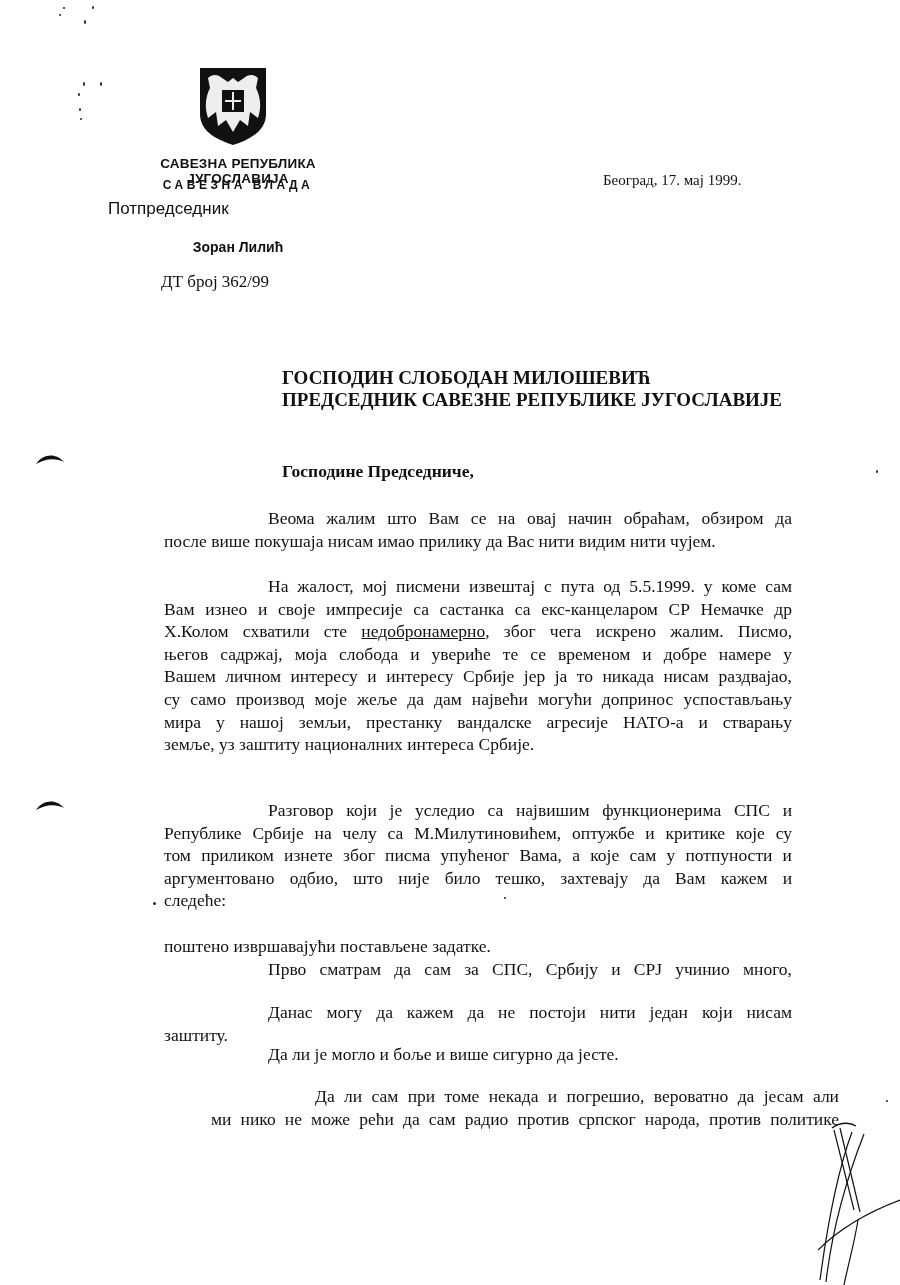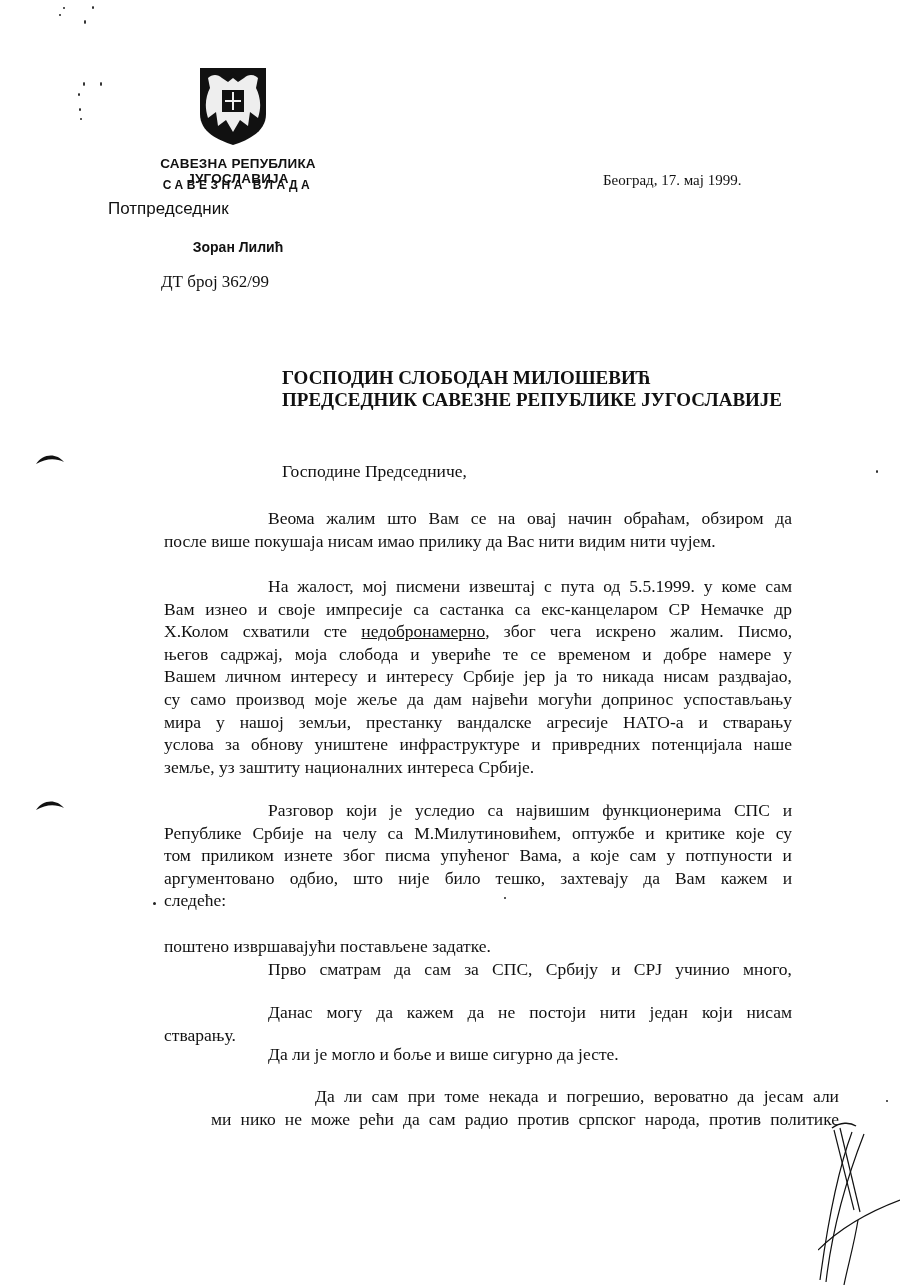--- a/index.html
+++ b/index.html
@@ -12,21 +12,21 @@
   .crest { left: 198px; top: 66px; width: 70px; height: 80px; }
   .lh-country { left: 108px; top: 156px; width: 260px; text-align: center; font-size: 13.5px; letter-spacing: 0.2px; font-weight: bold; }
   .lh-gov { left: 108px; top: 178px; width: 260px; text-align: center; font-size: 12px; font-weight: bold; letter-spacing: 3.5px; }
   .lh-role { left: 108px; top: 199px; width: 260px; text-align: left; font-size: 17px; }
   .lh-name { left: 108px; top: 219px; width: 260px; text-align: center; font-size: 14px; font-weight: bold; margin-top: 20px; }
   .ref-no { left: 161px; top: 244px; font-size: 17px; margin-top: 28px; }
   .date { left: 603px; top: 172px; font-size: 15px; }
 
   
   .addressee { left: 282px; top: 367px; font-size: 19px; font-weight: bold; line-height: 22px; }
-  .salutation { left: 282px; top: 461px; font-size: 17.5px; font-weight: normal; }
+  .salutation { left: 282px; top: 461px; font-size: 17.5px; font-weight: bold; }
 
   
   .para { left: 164px; width: 628px; font-size: 17.5px; line-height: 22.6px; text-align: justify; }
   .para .line { display: block; white-space: nowrap; text-align: justify; text-align-last: justify; }
   .para .line.last { text-align-last: left; }
   .para .line.indent { padding-left: 104px; }
   .u { text-decoration: underline; font-family: Liberation Serif, serif; }
 
   .p1 { top: 507px; }
   .p2 { top: 575px; }
@@ -82,40 +82,39 @@
 </div>
 
 <div class="abs serif para p2">
   <span class="line indent">На жалост,  мој писмени извештај с пута од 5.5.1999. у коме сам</span>
   <span class="line">Вам изнео и своје импресије са састанка са екс-канцеларом СР Немачке др</span>
   <span class="line"><span>Х.Колом схватили сте </span><span class="u">недобронамерно</span><span>,  због чега искрено жалим. Писмо,</span></span>
   <span class="line">његов садржај, моја слобода и увериће те се временом и добре намере у</span>
   <span class="line">Вашем личном интересу и интересу Србије јер ја то никада нисам раздвајао,</span>
   <span class="line">су само производ моје жеље да дам највећи могући допринос успостављању</span>
   <span class="line">мира у нашој земљи, престанку вандалске агресије НАТО-а и стварању</span>
-  <span class="line">услова за обнову уништене инфраструктуре и привредних потенцијала наше</span>
   <span class="line last">земље, уз заштиту националних интереса Србије.</span>
 </div>
 
 <div class="abs serif para p3">
   <span class="line indent">Разговор који је уследио са највишим функционерима СПС и</span>
   <span class="line">Републике Србије на челу са М.Милутиновићем, оптужбе и критике које су</span>
   <span class="line">том приликом изнете због писма упућеног Вама,  а које сам у потпуности и</span>
   <span class="line">аргументовано одбио, што није било тешко, захтевају да Вам кажем и</span>
   <span class="line last">следеће:</span>
 </div>
 
 <div class="abs serif para p4">
   <span class="line last">поштено извршавајући постављене задатке.</span>
   <span class="line indent">Прво сматрам да сам за СПС, Србију и СРЈ учинио много,</span>
 </div>
 
 <div class="abs serif para p5">
   <span class="line indent">Данас могу да кажем да не постоји нити један који нисам</span>
-  <span class="line last">стварању.</span>
+  <span class="line last">заштиту.</span>
 </div>
 
 <div class="abs serif para p6">
   <span class="line indent last">Да ли је могло и боље и више сигурно да јесте.</span>
 </div>
 
 <div class="abs serif para p7">
   <span class="line indent">Да ли сам при томе некада и погрешио, вероватно да јесам али</span>
   <span class="line">ми нико не може рећи да сам  радио против српског народа, против политике</span>
 </div>

